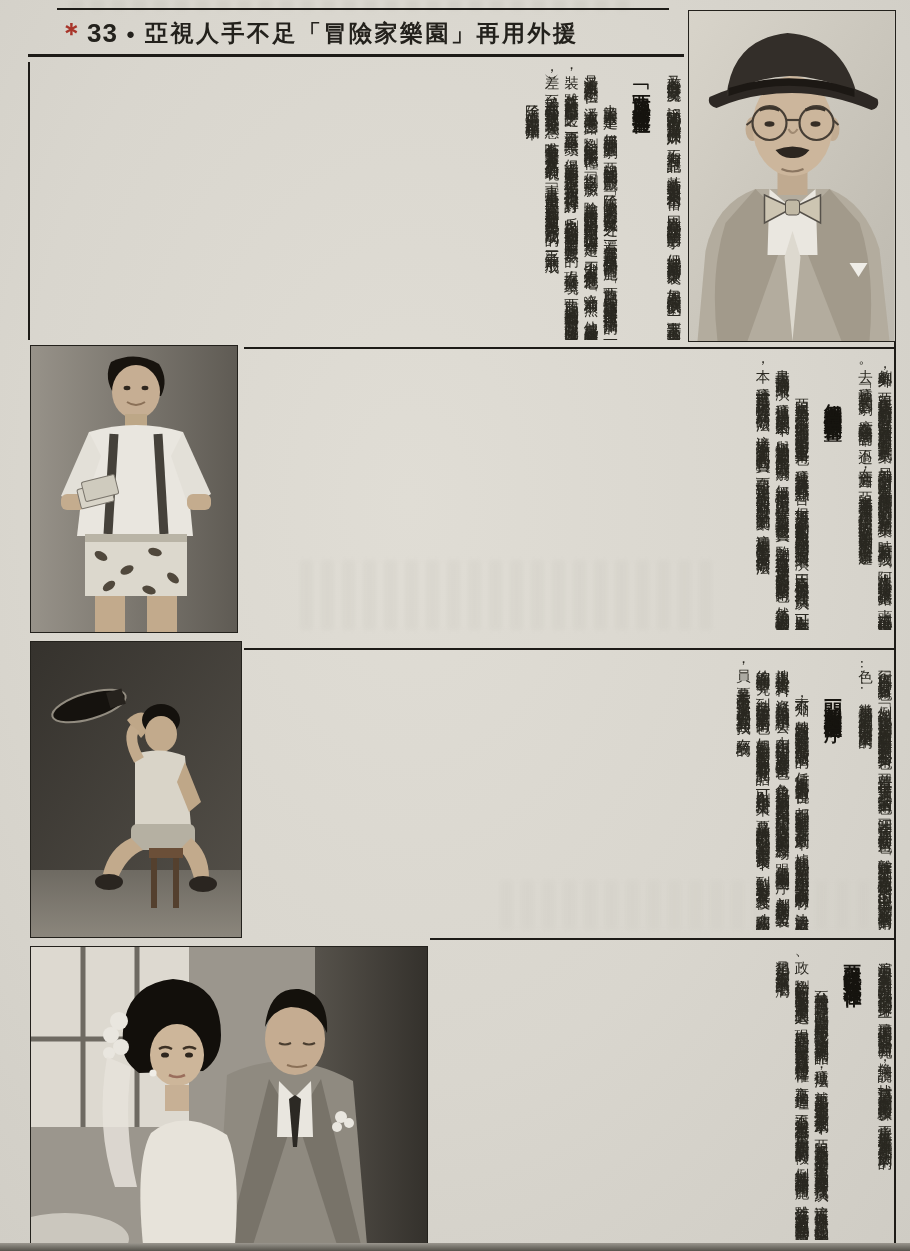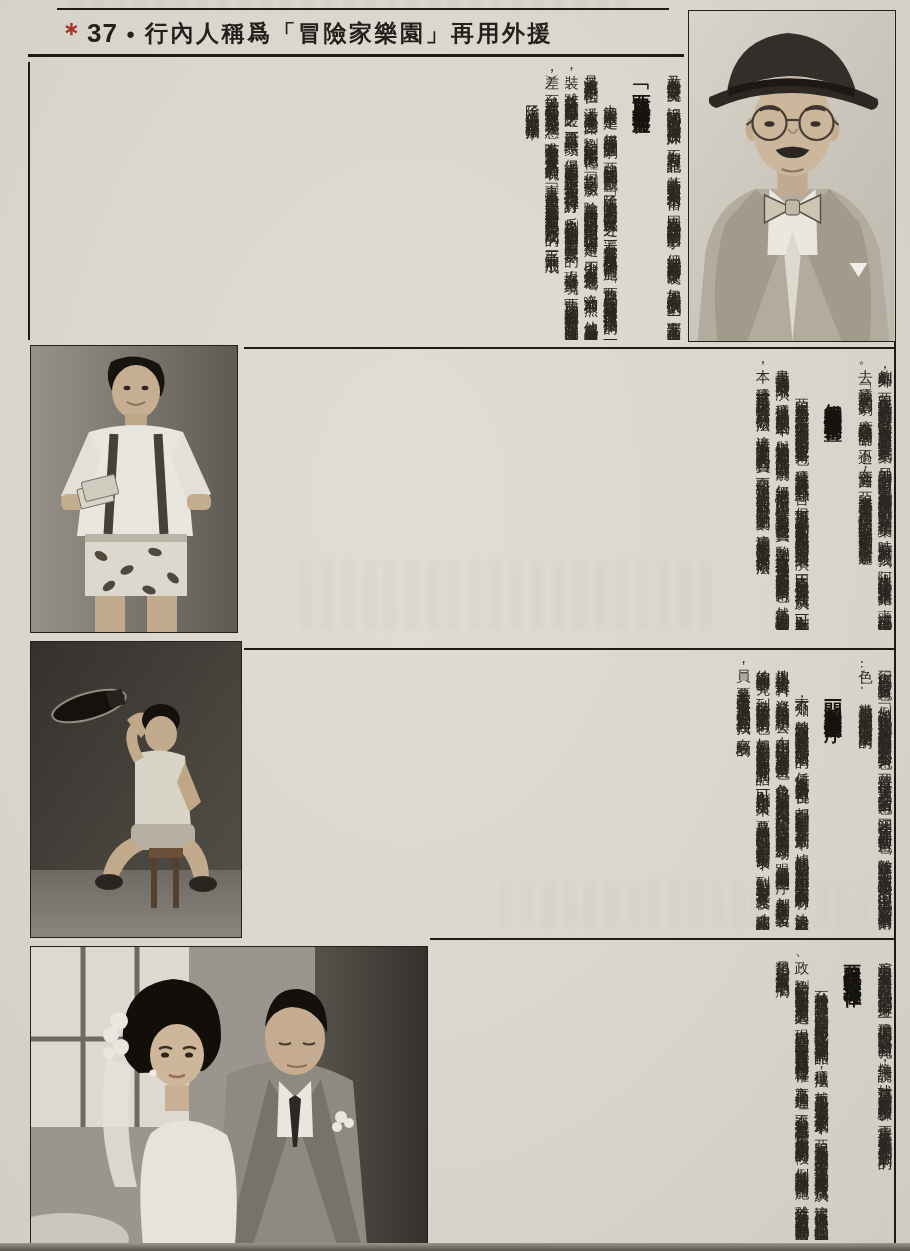--- a/index.html
+++ b/index.html
@@ -41,23 +41,23 @@
 
 <div class="page">
 
   <div class="ghost" style="left:70px;top:0;width:560px;height:10px;"></div>
   <div class="ghost" style="left:300px;top:560px;width:420px;height:70px;opacity:.18;"></div>
   <div class="ghost" style="left:500px;top:880px;width:380px;height:50px;opacity:.15;"></div>
 
   <div class="rule" style="left:57px;top:8px;width:612px;height:2px;"></div>
   <div class="header">
     <span class="ast">＊</span>
-    <span class="pnum">37</span>
+    <span class="pnum">33</span>
     <span class="bullet">●</span>
-    <span class="htitle">行內人稱爲「冒險家樂園」再用外援</span>
+    <span class="htitle">亞視人手不足「冒險家樂園」再用外援</span>
   </div>
   <div class="rule" style="left:28px;top:54px;width:656px;height:3px;"></div>
 
   <div class="rule" style="left:28px;top:62px;width:2px;height:278px;"></div>
   <div class="rule" style="left:894px;top:60px;width:2px;height:1183px;"></div>
   <div class="rule" style="left:244px;top:347px;width:650px;height:2px;"></div>
   <div class="rule" style="left:244px;top:648px;width:650px;height:2px;"></div>
   <div class="rule" style="left:430px;top:938px;width:464px;height:2px;"></div>
 
   <div class="vtext" style="left:30px;top:64px;width:653px;height:276px;">

